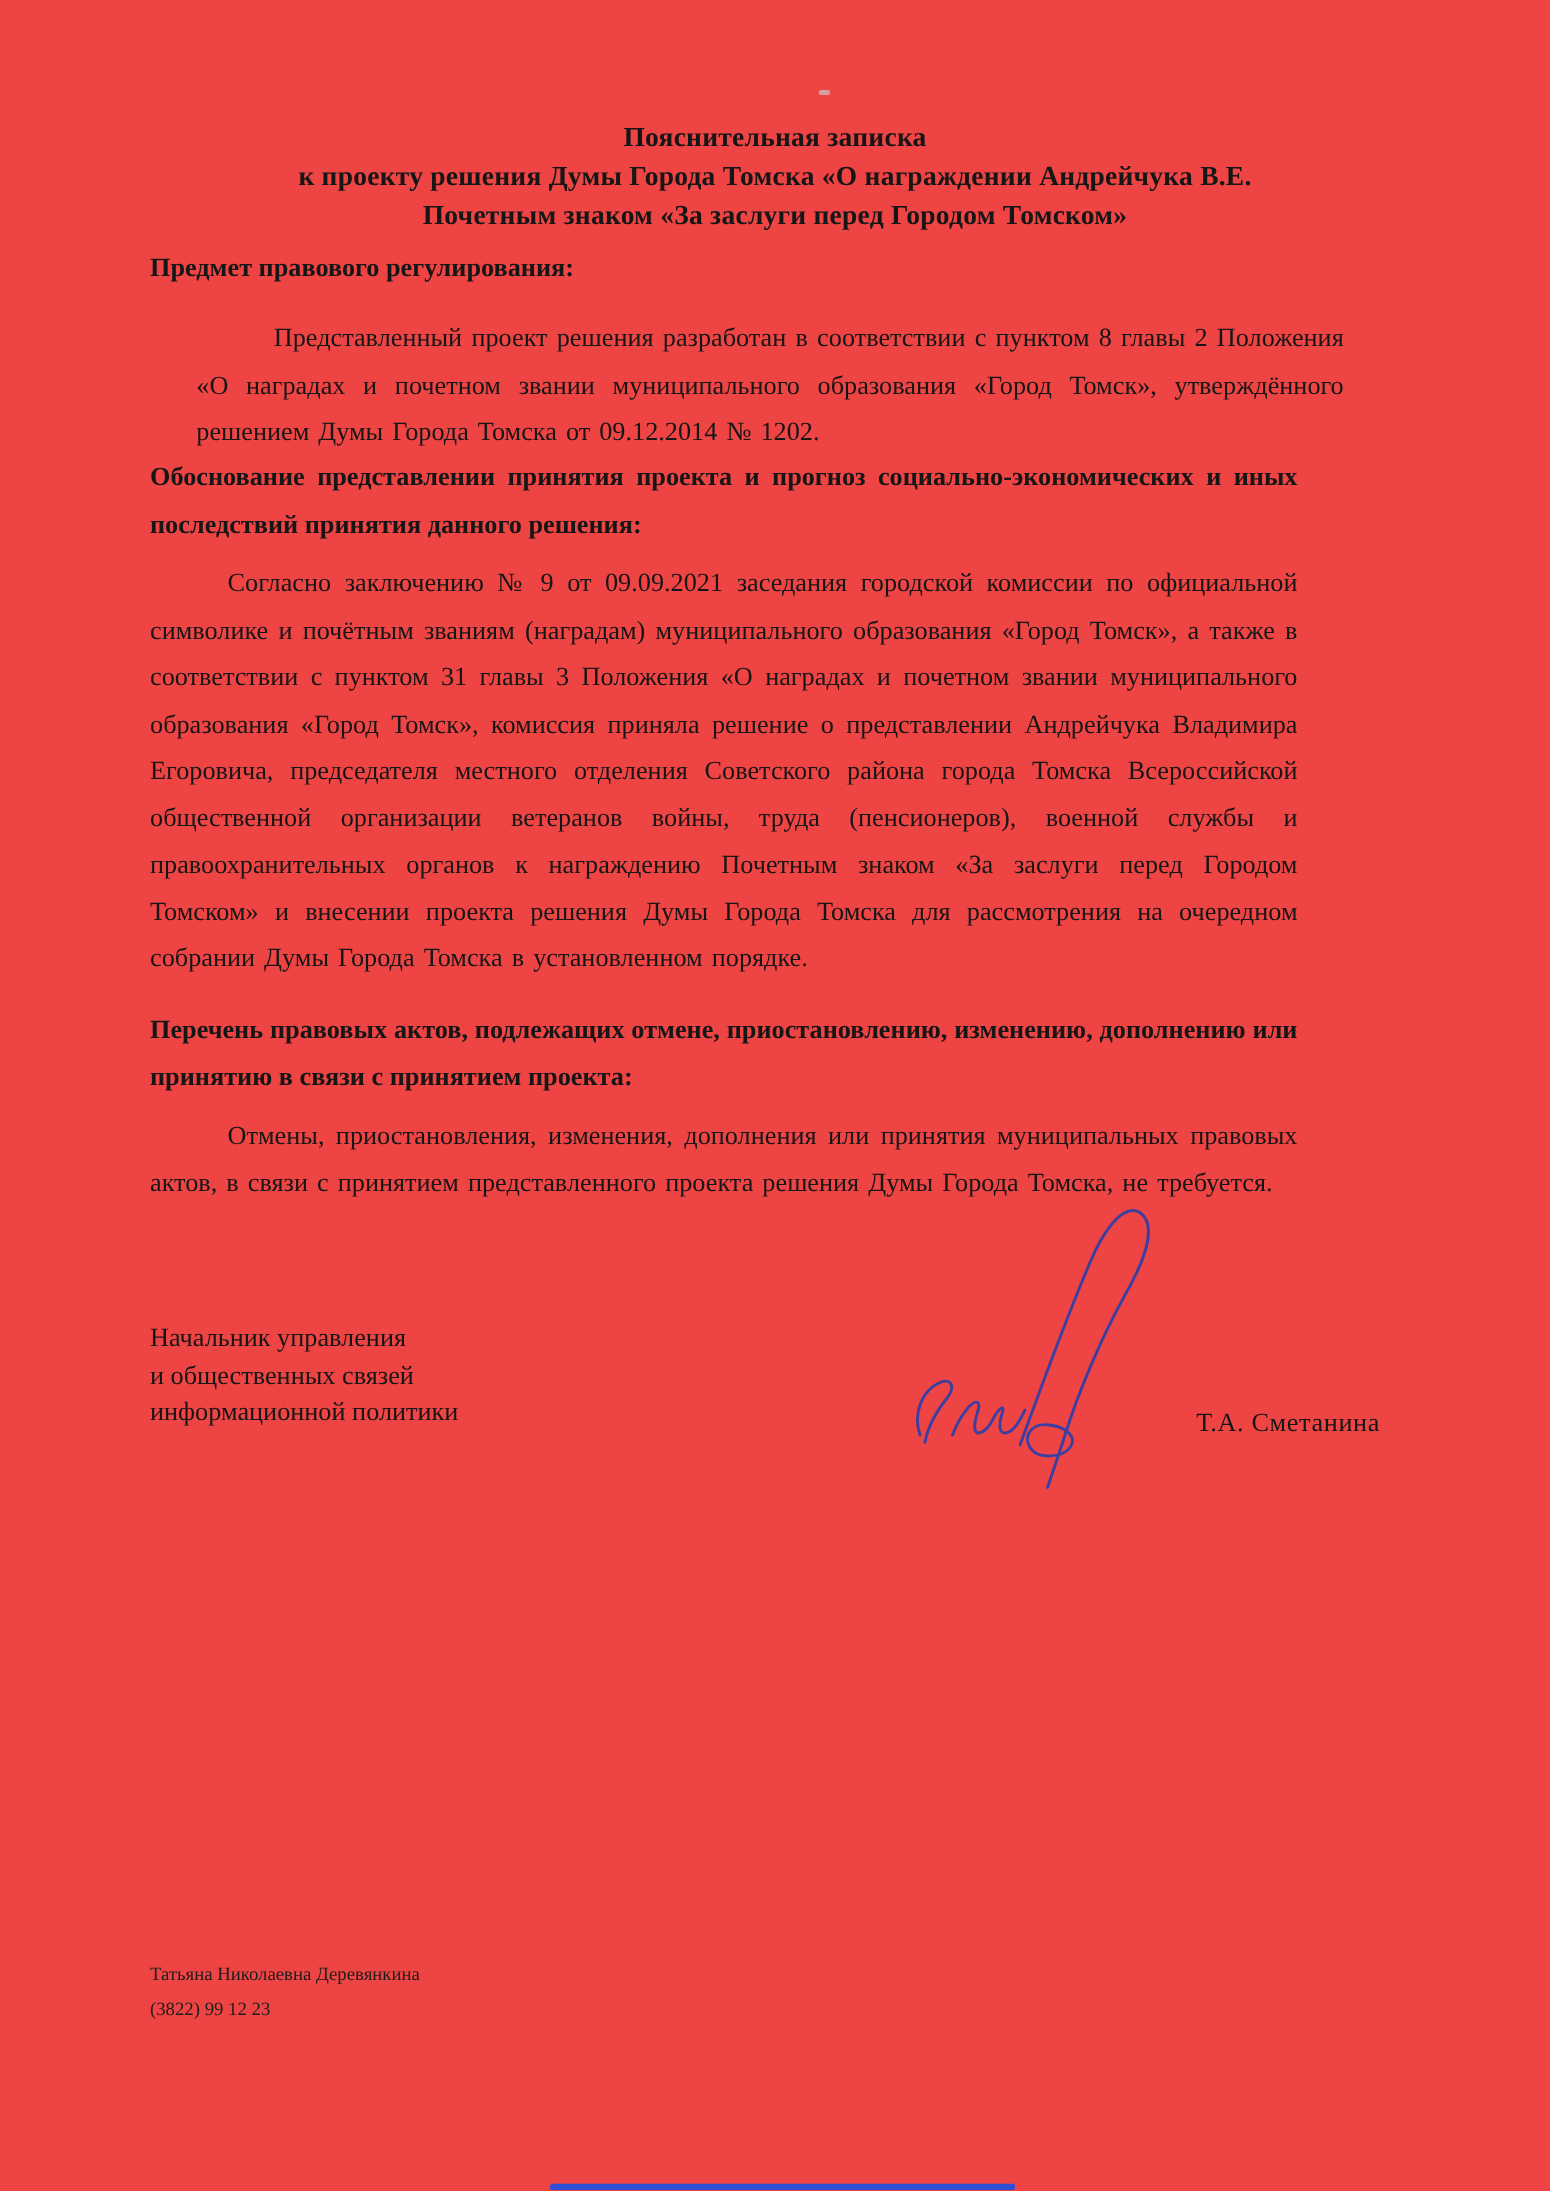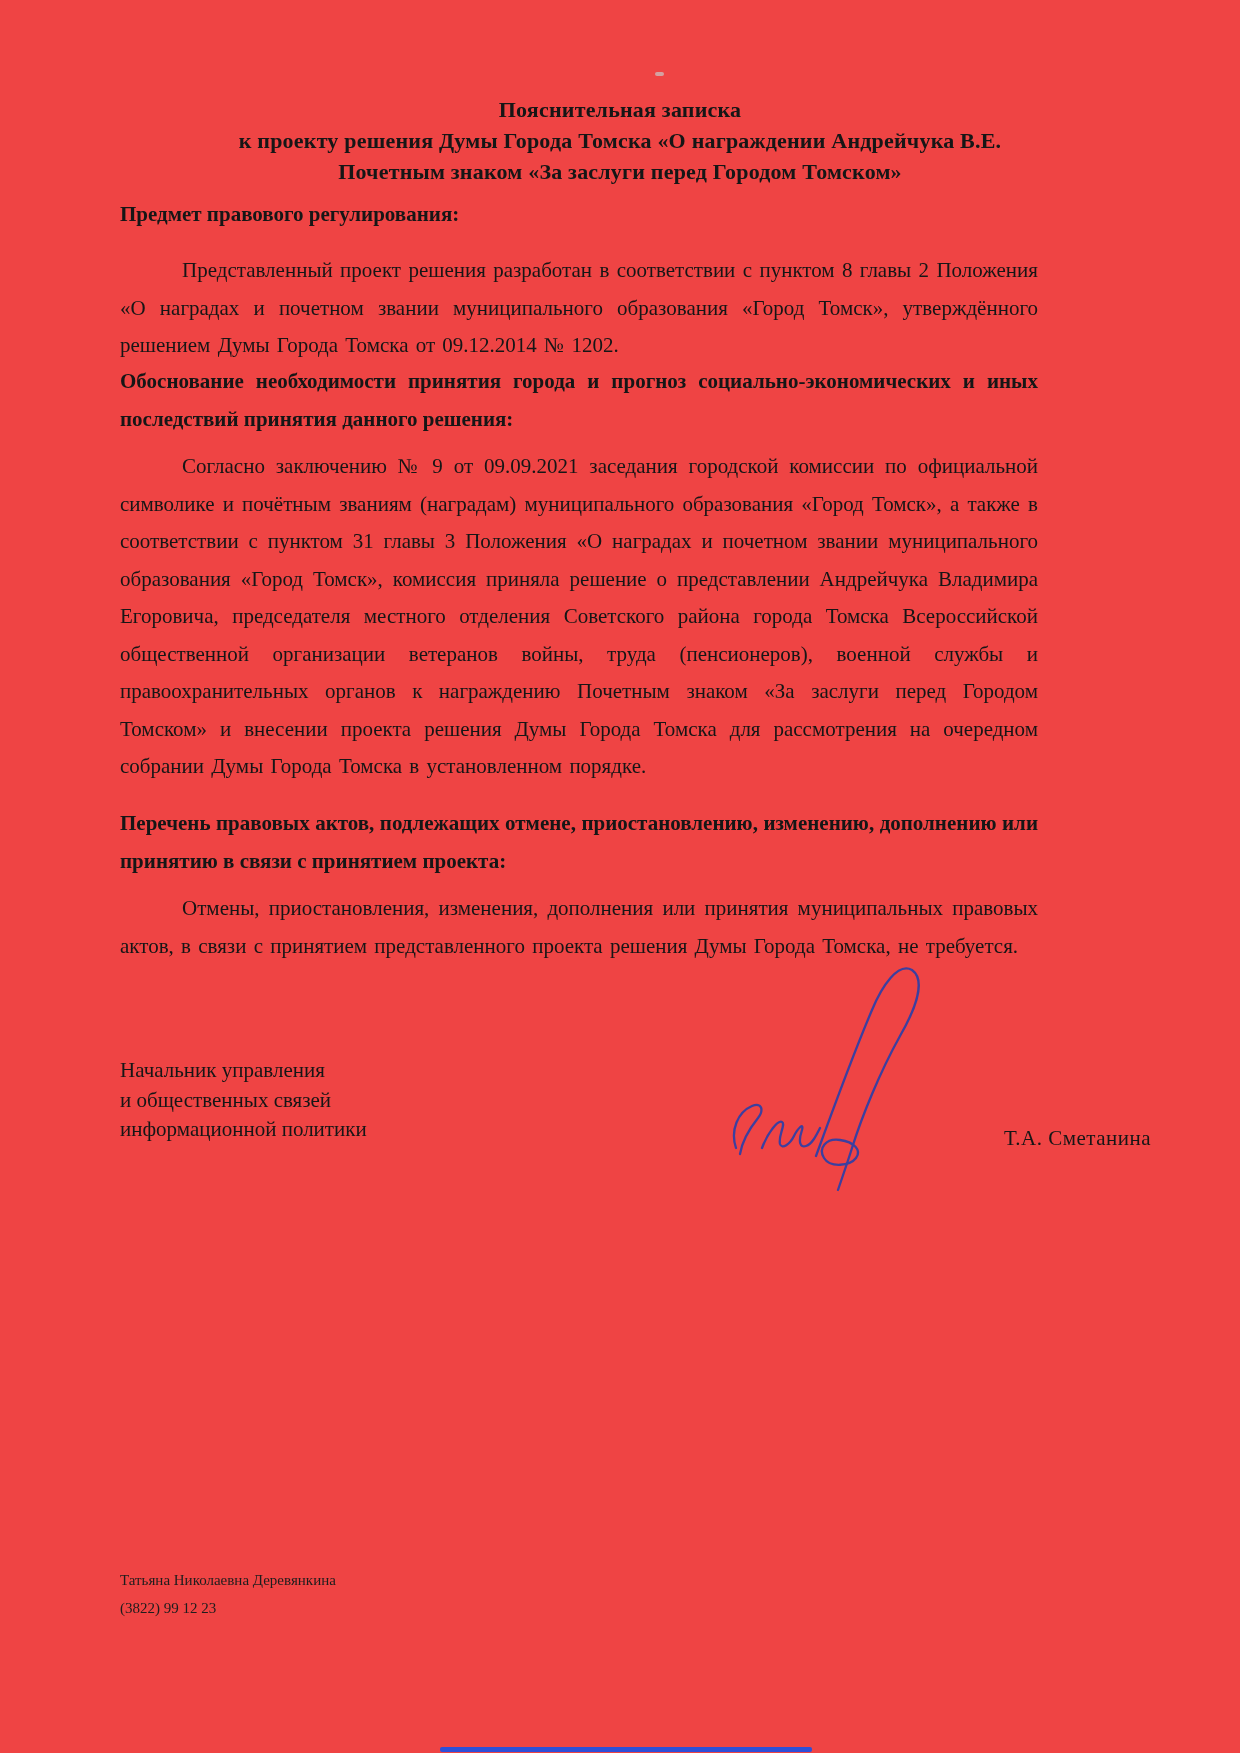--- a/index.html
+++ b/index.html
@@ -32,36 +32,36 @@
   }
   .para {
     left: 120px; width: 918px;
     font-size: 21px;
     line-height: 37.5px;
     text-align: justify;
     text-indent: 62px;
     word-spacing: 2px;
   }
   .h1 { top: 195px; }
-  .p1 { top: 252px; }
+  .p1 { top: 252px; margin-left: 37px; }
   .h2 { top: 362px; }
   .p2 { top: 448px; }
   .h3 { top: 804px; }
   .p3 { top: 890px; }
   .sign-position {
     top: 1056px; left: 120px; width: 420px;
     font-size: 21px;
     line-height: 29.5px;
   }
   .signature-wrap {
     top: 952px; left: 728px;
     width: 215px; height: 240px;
   }
   .signee {
-    top: 1126px; left: 1004px;
+    top: 1126px; left: 957px;
     font-size: 21px;
     letter-spacing: 0.5px;
   }
   .contact {
     top: 1566px; left: 120px;
     font-size: 15px;
     line-height: 28px;
     color: #1d1d1d;
   }
   .bottom-accent {
@@ -86,21 +86,21 @@
 
   <div class="abs title-block">
     <div>Пояснительная записка</div>
     <div>к проекту решения Думы Города Томска «О награждении Андрейчука В.Е.</div>
     <div>Почетным знаком «За заслуги перед Городом Томском»</div>
   </div>
 
   <div class="abs heading h1">Предмет правового регулирования:</div>
   <div class="abs para p1">Представленный проект решения разработан в соответствии с пунктом 8 главы 2 Положения «О наградах и почетном звании муниципального образования «Город Томск», утверждённого решением Думы Города Томска от 09.12.2014 № 1202.</div>
 
-  <div class="abs heading h2">Обоснование необходимости принятия города и прогноз социально-экономических и иных последствий принятия данного решения:</div>
+  <div class="abs heading h2">Обоснование представлении принятия проекта и прогноз социально-экономических и иных последствий принятия данного решения:</div>
   <div class="abs para p2">Согласно заключению № 9 от 09.09.2021 заседания городской комиссии по официальной символике и почётным званиям (наградам) муниципального образования «Город Томск», а также в соответствии с пунктом 31 главы 3 Положения «О наградах и почетном звании муниципального образования «Город Томск», комиссия приняла решение о представлении Андрейчука Владимира Егоровича, председателя местного отделения Советского района города Томска Всероссийской общественной организации ветеранов войны, труда (пенсионеров), военной службы и правоохранительных органов к награждению Почетным знаком «За заслуги перед Городом Томском» и внесении проекта решения Думы Города Томска для рассмотрения на очередном собрании Думы Города Томска в установленном порядке.</div>
 
   <div class="abs heading h3">Перечень правовых актов, подлежащих отмене, приостановлению, изменению, дополнению или принятию в связи с принятием проекта:</div>
   <div class="abs para p3">Отмены, приостановления, изменения, дополнения или принятия муниципальных правовых актов, в связи с принятием представленного проекта решения Думы Города Томска, не требуется.</div>
 
   <div class="abs sign-position">
     <div>Начальник управления</div>
     <div>и общественных связей</div>
     <div>информационной политики</div>
   </div>

